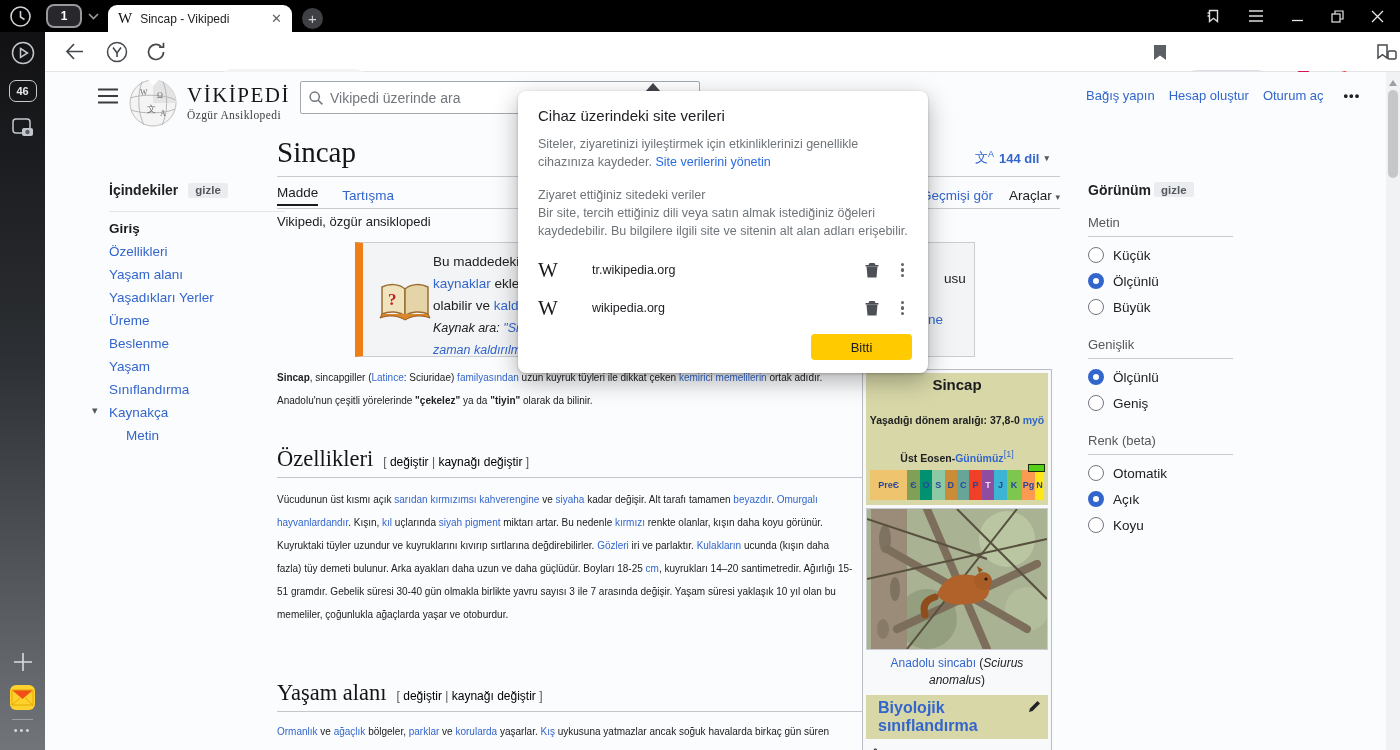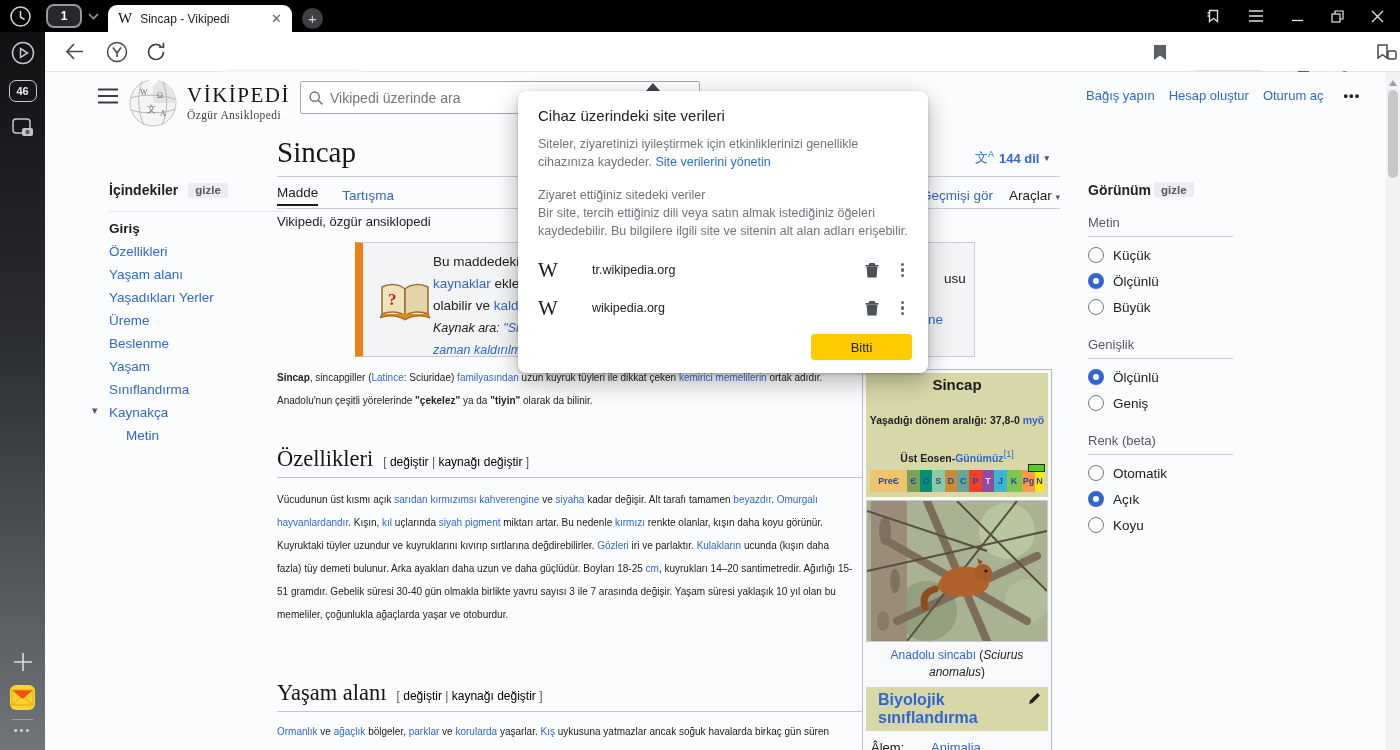--- a/index.html
+++ b/index.html
@@ -82,21 +82,21 @@
   .h2wrap{border-bottom:1px solid #c3c7cc;padding-bottom:5px;display:flex;align-items:baseline;gap:10px}
   .h2{font-family:"Liberation Serif",serif;font-size:22.5px;color:#151515}
   .editlinks{font-size:12px;color:#54595d}
   .editlinks .el{color:#000000}
 
   
   .infobox{position:absolute;left:817px;top:297px;width:190px;border:1px solid #b8bec4;background:#f8f9fa;padding:3px;font-size:12px}
   .ib-head{background:#d7d7a8;text-align:center;padding:3px 2px 5px}
   .ib-title{font-size:15px;font-weight:700;color:#1b1c1e}
   .ib-period{font-size:10.5px;line-height:14px;margin-top:20px}
-  .timeline{display:flex;height:22px;margin:5px 2px 0;position:relative;font-size:9px;font-weight:700}
+  .timeline{display:flex;height:30px;margin:5px 2px 0;position:relative;font-size:9px;font-weight:700}
   .tseg{display:flex;align-items:center;justify-content:center;overflow:hidden;color:#27479e}
   .tnow{position:absolute;right:-1px;top:-6px;width:17px;height:8px;background:#54d019;border:1px solid #1c2a10}
   .ib-img{margin-top:3px;border:1px solid #c8ccd1}
   .ib-caption{text-align:center;font-size:12px;line-height:17px;padding:5px 10px 6px}
   .ib-classbar{background:#d7d7a8;text-align:left;font-weight:700;color:#3366cc;font-size:16px;padding:4px 12px;position:relative}
   .pencil{position:absolute;right:7px;top:5px}
   .txrows{padding:5px 0 0 5px}
   .txrow{display:flex;font-size:13px;height:23px;align-items:center}
   .txlabel{width:60px;color:#202122}
   .txval{color:#3366cc}

